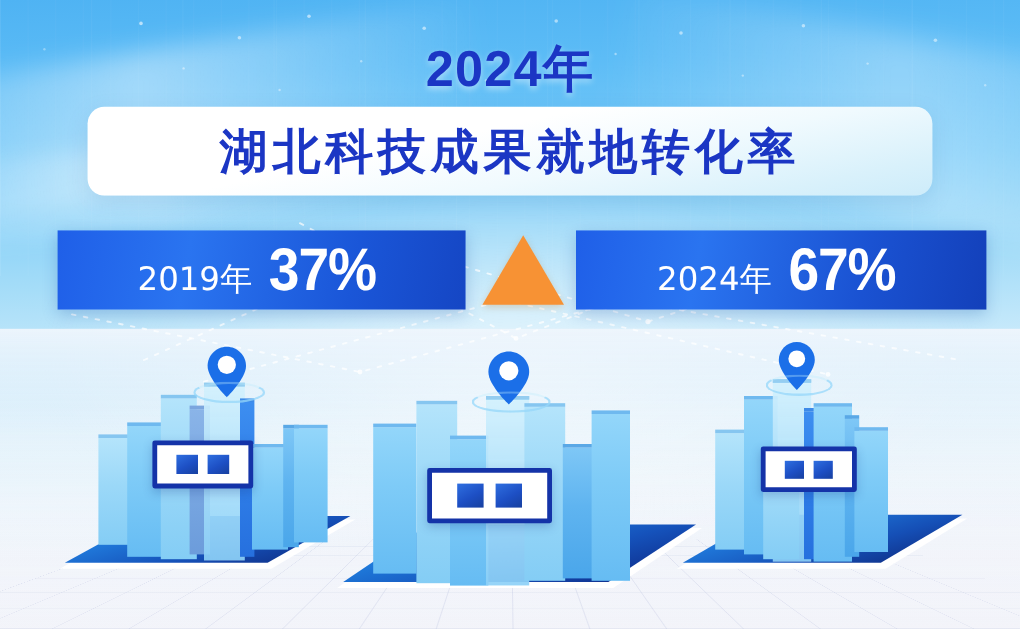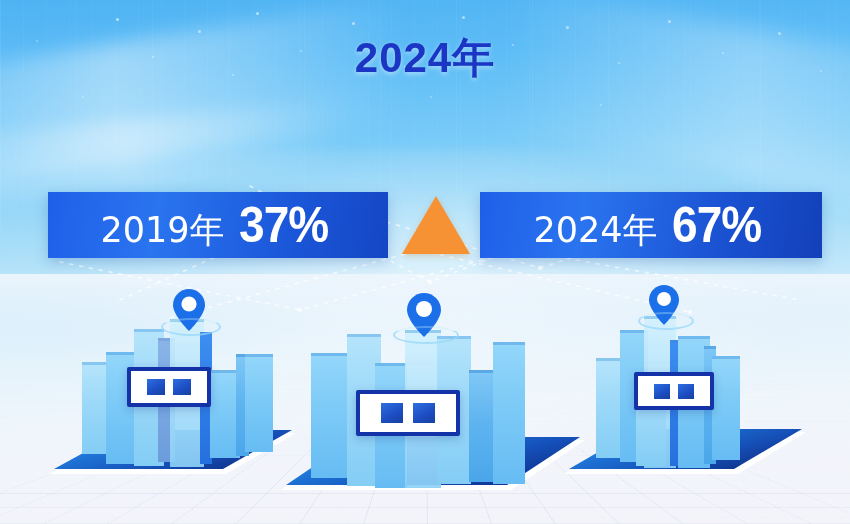--- a/index.html
+++ b/index.html
@@ -138,21 +138,21 @@
     left: 48px; width: 340px;
     background: linear-gradient(100deg, #1f5fe8 0%, #2a74f0 32%, #1a56d8 72%, #1546c4 100%);
   }
   .stat-right {
     left: 480px; width: 342px;
     background: linear-gradient(100deg, #1f5fe8 0%, #2a74f0 30%, #1a52d2 70%, #1340ba 100%);
   }
   .stat-inner { display: flex; align-items: baseline; white-space: nowrap; }
   .stat-year {
     color: #ffffff;
-    font-size: 35px;
+    font-size: 27px;
     font-weight: 500;
     letter-spacing: 0px;
     font-family: "DejaVu Sans", "Liberation Sans", sans-serif;
   }
   .stat-pct {
     color: #ffffff;
     font-size: 50px;
     font-weight: 700;
     margin-left: 14px;
     letter-spacing: -1px;
@@ -290,20 +290,23 @@
       <div class="dot" style="left:820px;top:70px;width:2px;height:2px;opacity:.45"></div>
       <div class="dot" style="left:82px;top:96px;width:2px;height:2px;opacity:.45"></div>
       <div class="dot" style="left:36px;top:40px;width:2px;height:2px;opacity:.4"></div>
       <div class="dot" style="left:430px;top:96px;width:2px;height:2px;opacity:.4"></div>
       <div class="dot" style="left:600px;top:104px;width:2px;height:2px;opacity:.38"></div>
     </div>
   </div>
 
   <div class="year-top">2024年</div>
 
+  <div class="title-card">
+    <div class="title-card-text">湖北科技成果就地转化率</div>
+  </div>
 
   <div class="stat-box stat-left">
     <div class="stat-inner">
       <span class="stat-year">2019年</span>
       <span class="stat-pct">37%</span>
     </div>
   </div>
 
   <div class="triangle"></div>
 

